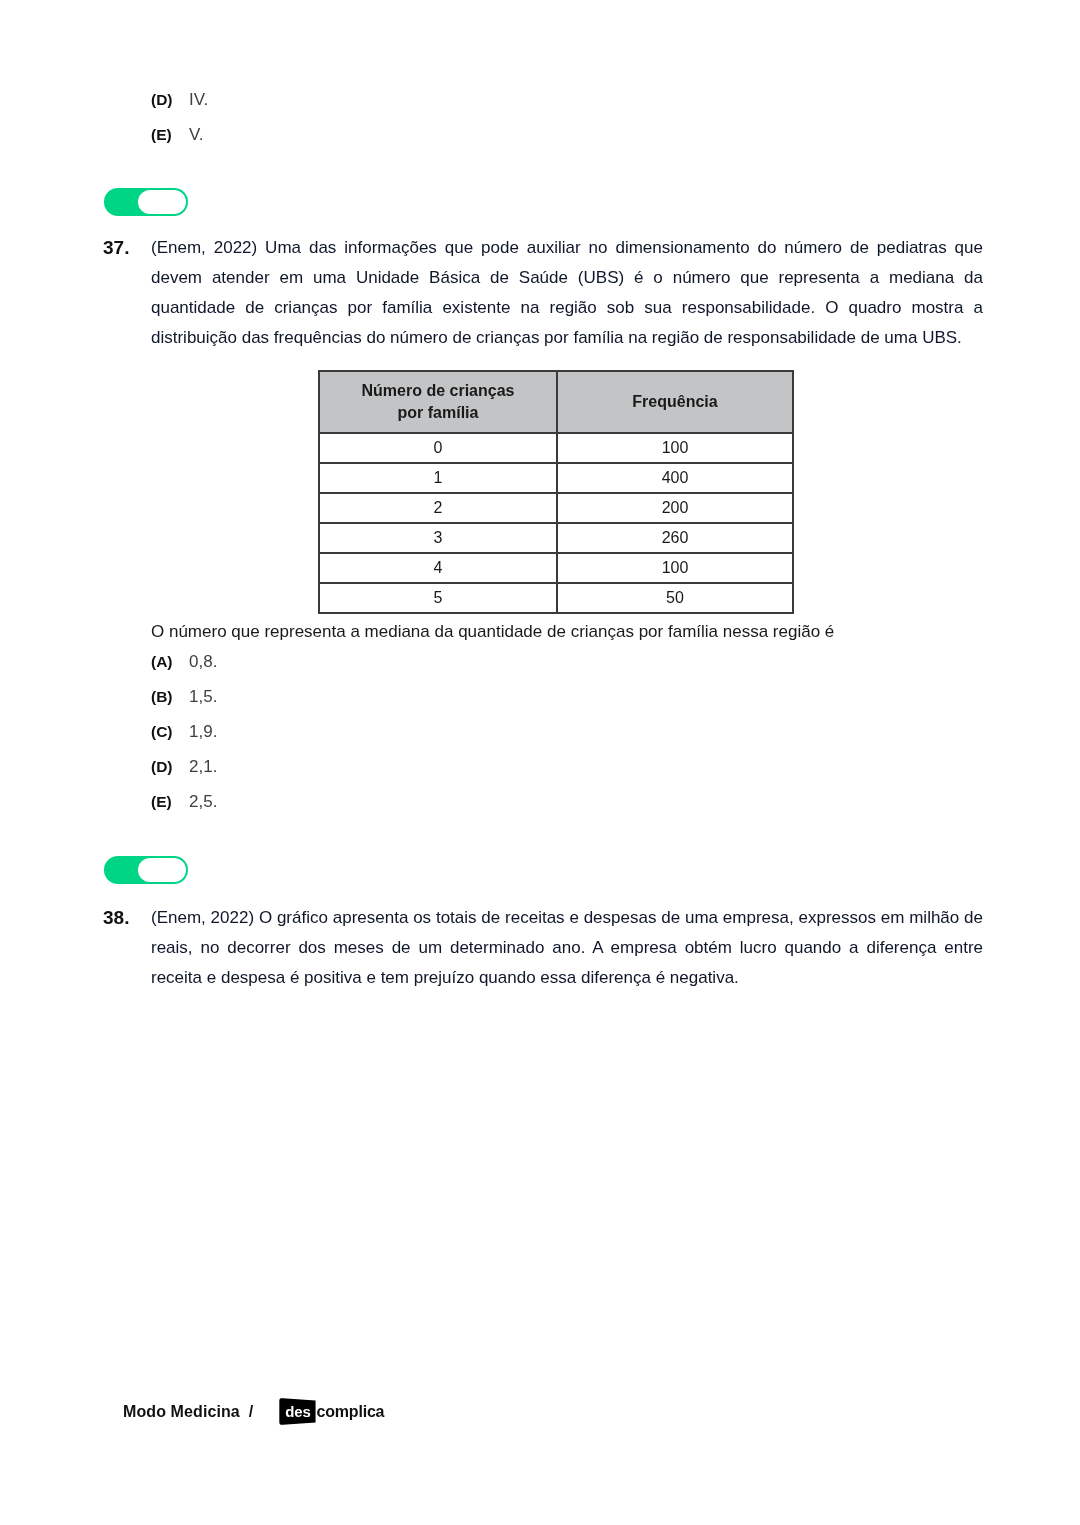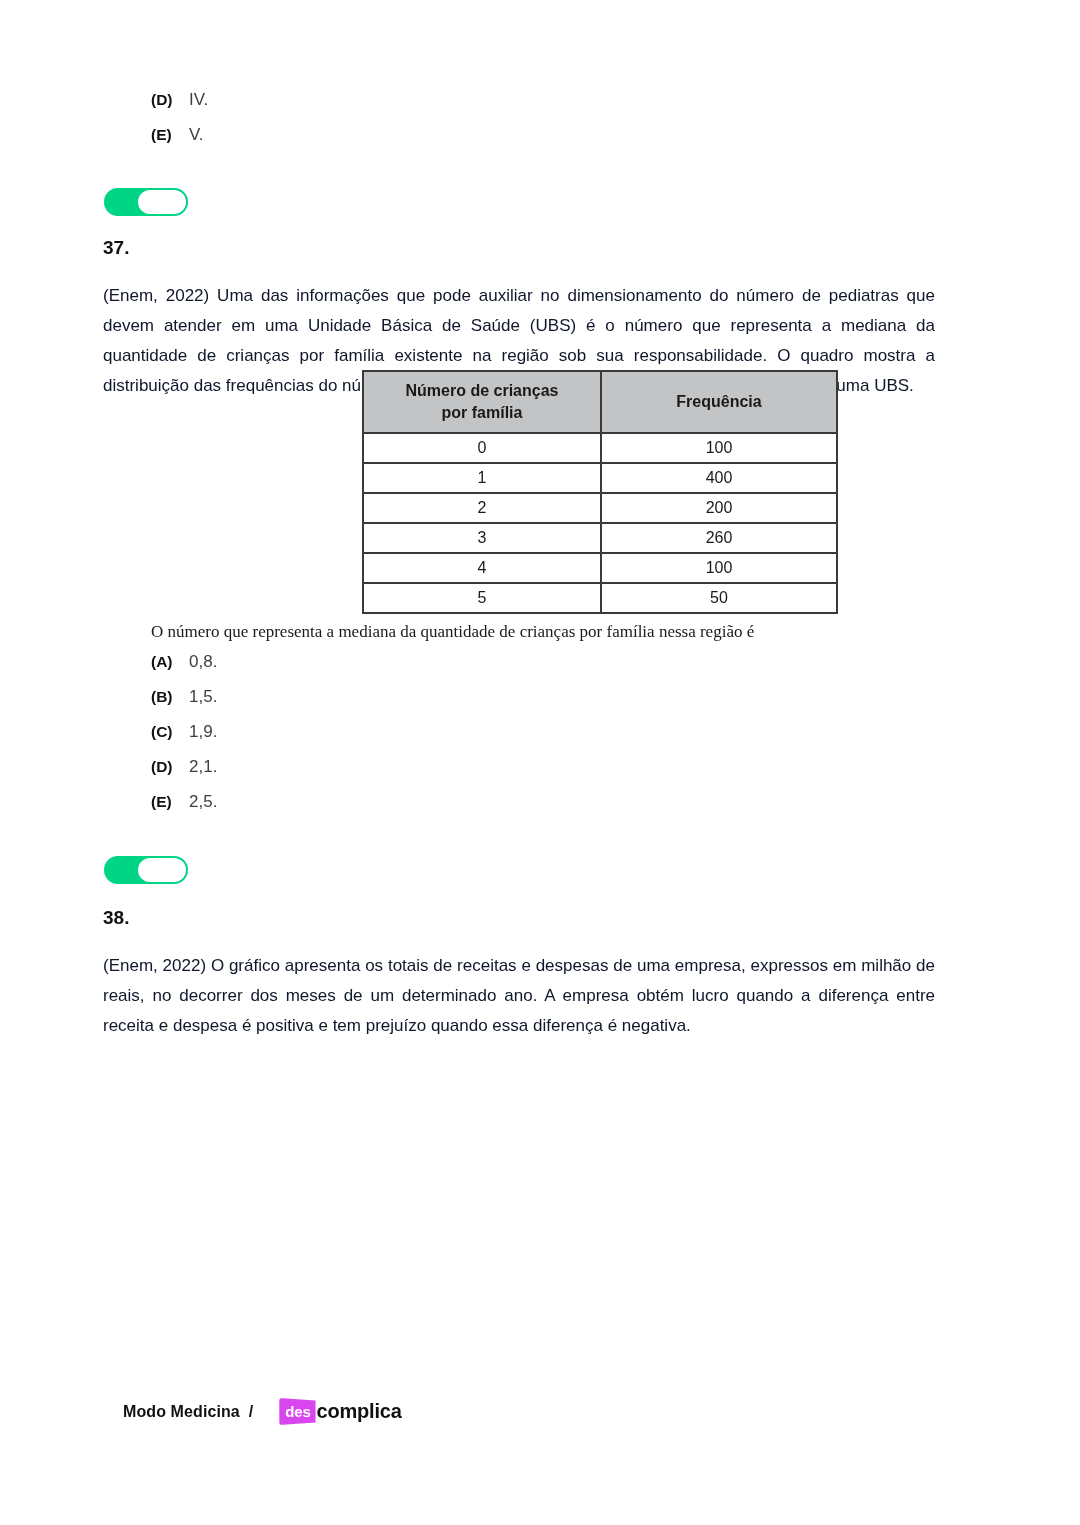--- a/index.html
+++ b/index.html
@@ -59,21 +59,20 @@
     width: 48px;
     height: 24px;
     border-radius: 14px;
     background: #ffffff;
   }
 
   
   .question {
     position: absolute;
     display: flex;
-    flex-direction: column;
   }
   .q-num {
     font-weight: bold;
     font-size: 19px;
     width: 48px;
     flex: 0 0 48px;
     color: #111111;
     line-height: 30px;
   }
   .q-body {
@@ -83,29 +82,27 @@
     text-align: justify;
     text-justify: inter-word;
     color: #0f172a;
   }
 
   .stem-line {
     position: absolute;
     font-size: 17px;
     line-height: 30px;
     color: #1a1a1a;
-    font-family: Liberation Serif, serif;
   }
 
   
   .freq-table {
     position: absolute;
     border-collapse: collapse;
     table-layout: fixed;
-    margin-left: 44px;
   }
   .freq-table th,
   .freq-table td {
     border: 2px solid #3a3a3a;
     text-align: center;
     color: #1a1a1a;
   }
   .freq-table th {
     background: #c3c4c6;
     font-weight: bold;
@@ -141,32 +138,32 @@
     color: #111111;
     margin-left: 9px;
   }
   .logo {
     display: flex;
     align-items: center;
     margin-left: 26px;
   }
   .logo-badge {
     position: relative;
-    background: #d946ef;
+    background: #000000;
     color: #ffffff;
     font-weight: bold;
     font-size: 15px;
     line-height: 23px;
     padding: 2px 5px 2px 6px;
     border-radius: 3px;
     clip-path: polygon(0% 0%, 100% 9%, 100% 91%, 0% 100%);
     letter-spacing: -0.2px;
   }
   .logo-word {
-    font-size: 20px;
+    font-size: 16px;
     font-weight: bold;
     color: #111111;
     letter-spacing: -0.2px;
     margin-left: 1px;
   }
 </style>
 </head>
 <body>
 
 <div class="page">

